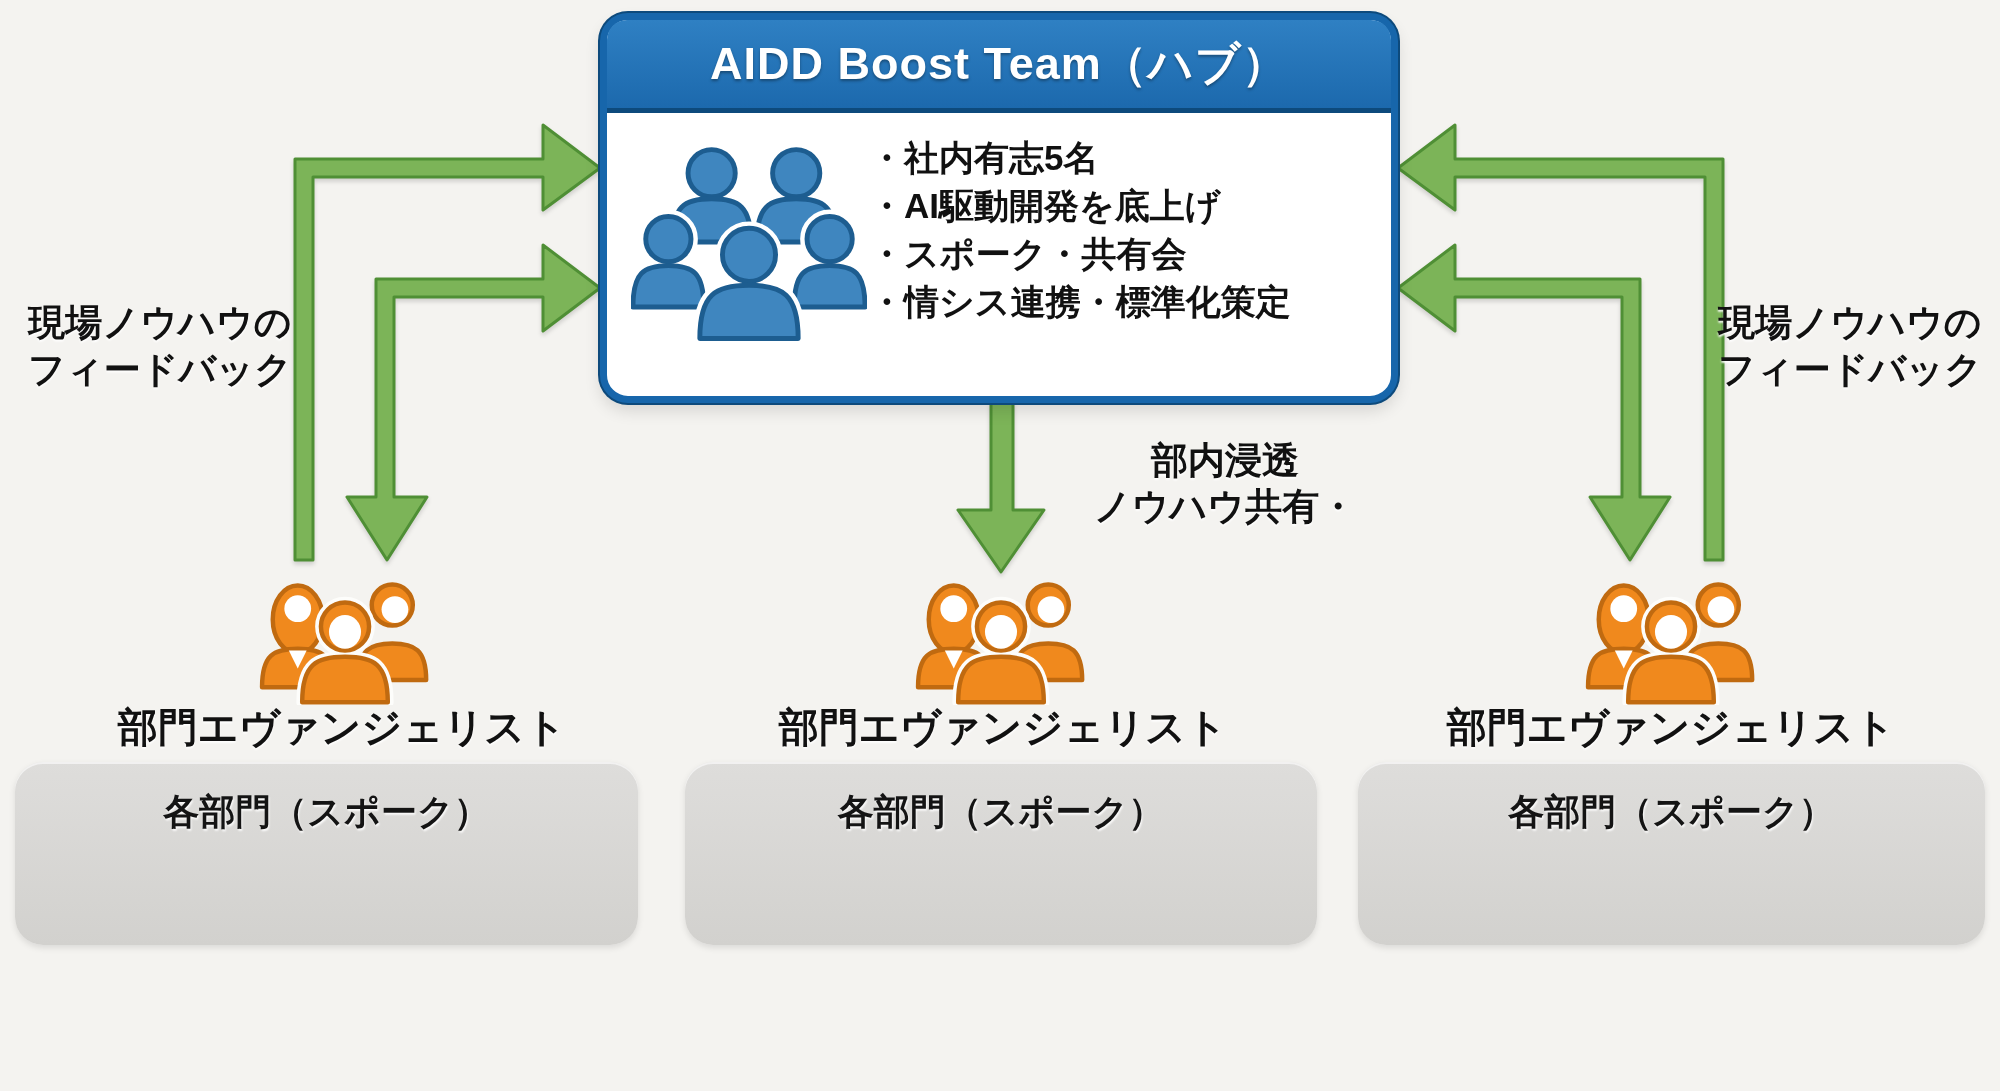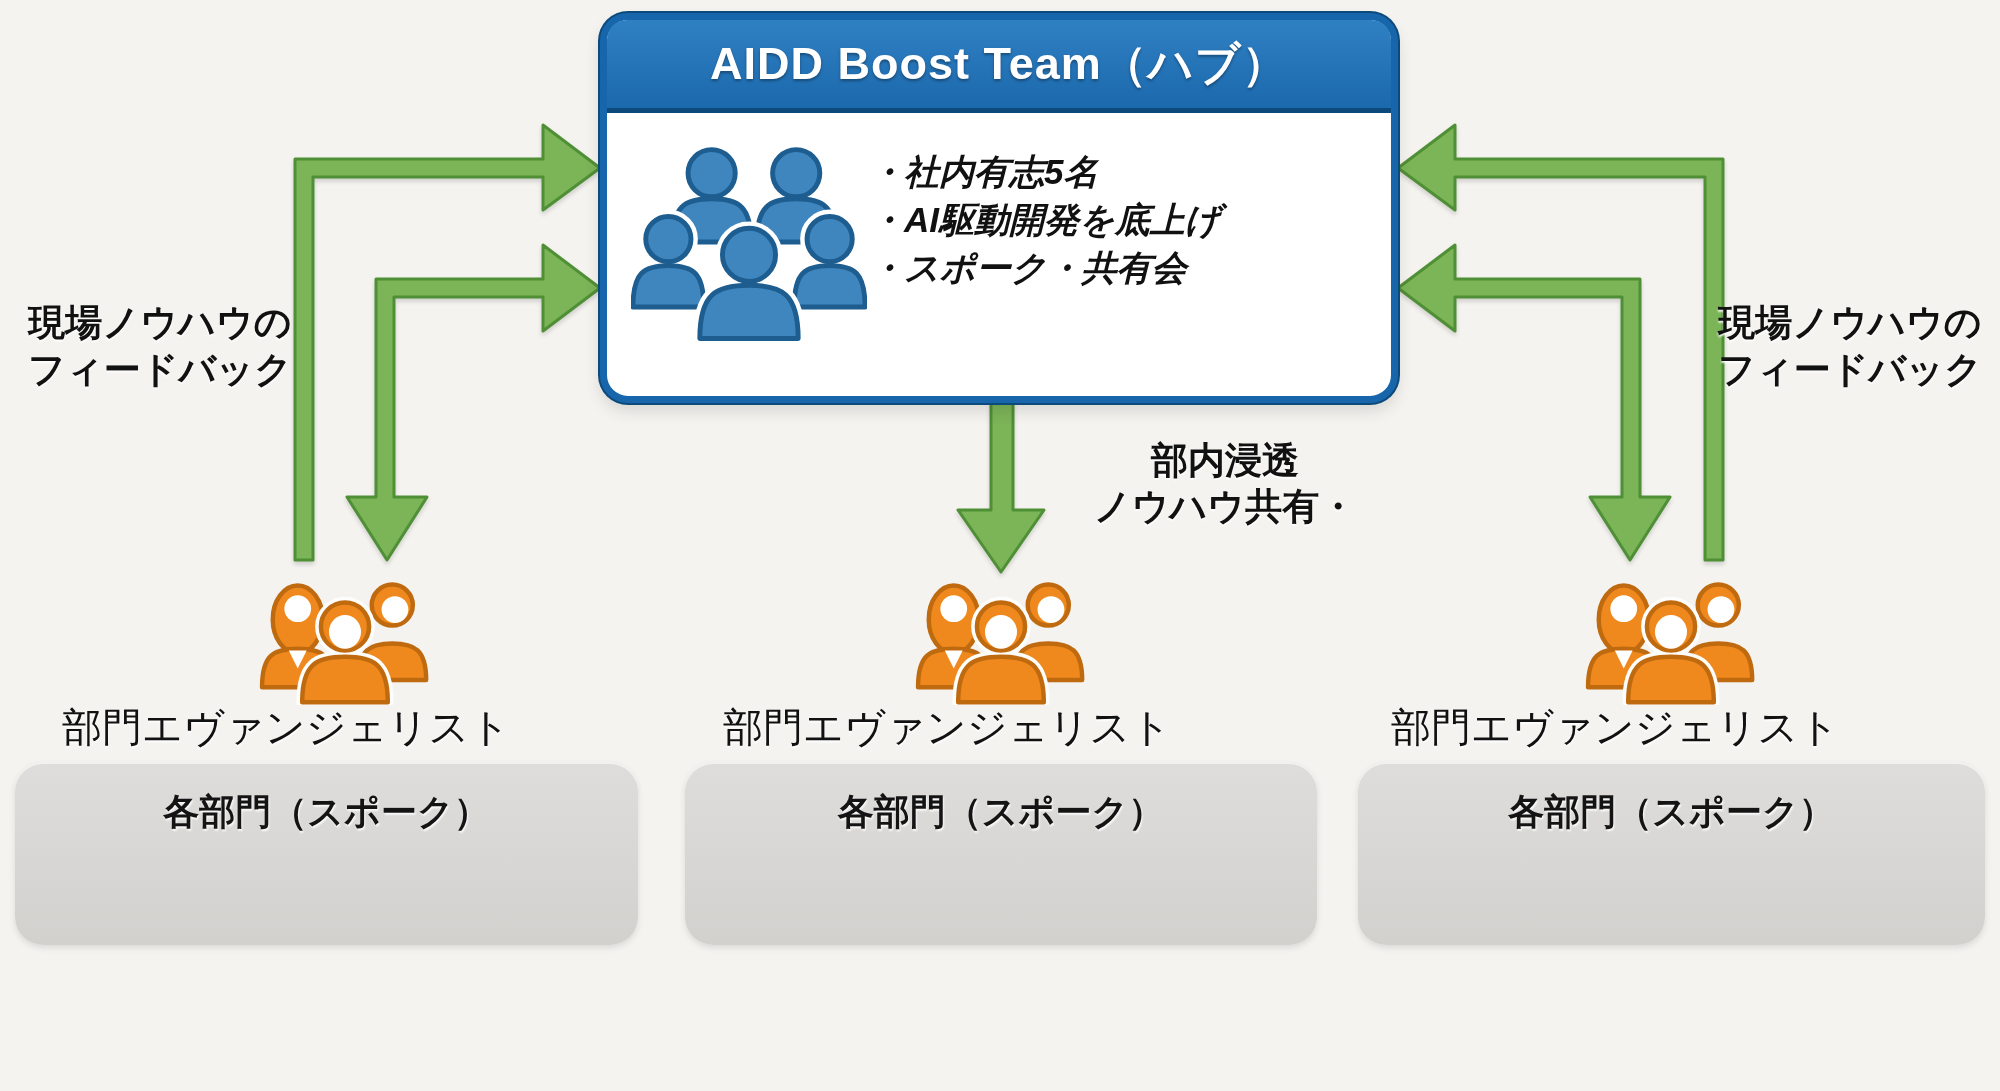--- a/index.html
+++ b/index.html
@@ -23,21 +23,21 @@
     border-radius:20px 20px 0 0;
   }
   .hub-title{
     display:block;text-align:center;line-height:88px;
     font-size:45px;font-weight:bold;color:#fff;
     text-shadow:0 2px 3px rgba(0,0,0,.35);
     letter-spacing:1px;
   }
   .hub-icon{position:absolute;left:24px;top:118px;width:236px;height:214px;}
   .hub-bullets{
-    position:absolute;left:262px;top:128px;margin:0;padding:0;list-style:none;font-style:italic;
+    position:absolute;left:262px;top:114px;margin:0;padding:0;list-style:none;
   }
   .hub-bullets li{
     font-size:35px;font-weight:bold;line-height:48px;white-space:nowrap;
     text-shadow:0 1px 0 rgba(255,255,255,.8);
   }
   
   .arrows{position:absolute;left:0;top:0;width:2000px;height:1091px;pointer-events:none;}
   .arrow{
     fill:#7cb458;stroke:#4f8f35;stroke-width:3;stroke-linejoin:round;
     filter:drop-shadow(0 3px 2px rgba(0,0,0,.15));
@@ -47,22 +47,22 @@
     position:absolute;text-align:center;font-weight:bold;font-size:37px;line-height:47px;
     text-shadow:0 2px 2px rgba(255,255,255,.9);white-space:nowrap;
   }
   .note-feedback-left{left:5px;top:299px;width:310px;}
   .note-feedback-right{left:1695px;top:299px;width:310px;}
   .note-share{left:1025px;top:438px;width:400px;line-height:46px;}
   
   .spoke-icon{position:absolute;top:573px;width:206px;height:132px;}
   .spoke-icon.s0{left:242px;} .spoke-icon.s1{left:898px;} .spoke-icon.s2{left:1568px;}
   .evangelist{
-    position:absolute;top:700px;width:560px;text-align:left;
-    font-size:40px;font-weight:normal;white-space:nowrap;
+    position:absolute;top:700px;width:560px;text-align:center;
+    font-size:40px;font-weight:bold;white-space:nowrap;
     text-shadow:0 2px 2px rgba(255,255,255,.9);
   }
   .evangelist.s0{left:62px;} .evangelist.s1{left:723px;} .evangelist.s2{left:1391px;}
   .dept-box{
     position:absolute;top:762px;height:183px;border-radius:28px;
     background:linear-gradient(#dedddb,#d2d1ce);
     box-shadow:0 3px 6px rgba(0,0,0,.10), inset 0 2px 0 rgba(255,255,255,.6);
   }
   .dept-box.s0{left:15px;width:623px;}
   .dept-box.s1{left:685px;width:632px;}
@@ -121,20 +121,21 @@
         <circle class="halo" cx="120" cy="115" r="27"></circle>
         <path class="halo" d="M70,200 C70,155 86,146 120,146 C154,146 170,155 170,200 Z"></path>
         <circle class="blue-person" cx="120" cy="115" r="27"></circle>
         <path class="blue-person" d="M70,200 C70,155 86,146 120,146 C154,146 170,155 170,200 Z"></path>
       </g>
     </svg>
     <ul class="hub-bullets">
       <li>・社内有志5名</li>
       <li>・AI駆動開発を底上げ</li>
       <li>・スポーク・共有会</li>
+      <li>・情シス連携・標準化策定</li>
     </ul>
   </div>
 
   <div class="note note-feedback-left">
     <div>現場ノウハウの</div>
     <div>フィードバック</div>
   </div>
   <div class="note note-share">
     <div>部内浸透</div>
     <div>ノウハウ共有・</div>

